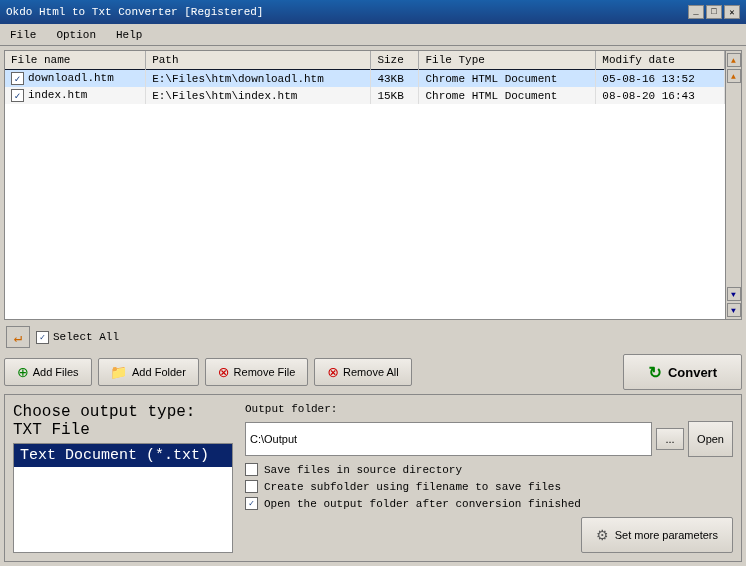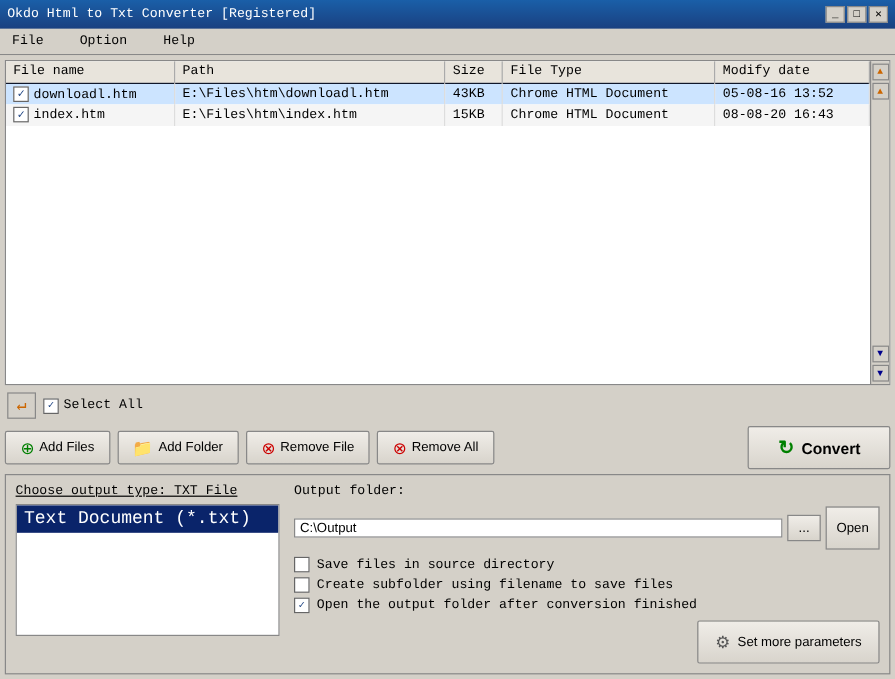--- a/index.html
+++ b/index.html
@@ -33,21 +33,21 @@
       color: black;
     }
     .titlebar-btn.close { background: #d4d0c8; }
 
     
     #menubar {
       background: #d4d0c8;
       border-bottom: 1px solid #888;
       padding: 2px 4px;
       display: flex;
-      gap: 18px;
+      gap: 8px;
       height: 22px;
       align-items: center;
     }
     .menu-item {
       padding: 2px 6px;
       cursor: pointer;
       font-size: 11px;
     }
 
     
@@ -192,21 +192,21 @@
       background: #d4d0c8;
       border: 1px solid #888;
       padding: 8px;
       display: flex;
       gap: 12px;
     }
 
     #output-type-panel {
       width: 220px;
     }
-    #output-type-label { font-size: 11px; margin-bottom: 4px; text-decoration: underline; }
+    #output-type-label { font-size: 16px; margin-bottom: 4px; }
     #output-type-list {
       width: 100%;
       height: 110px;
       border: 1px solid #888;
       background: white;
       overflow: hidden;
     }
     .output-type-item {
       padding: 3px 6px;
       cursor: pointer;
@@ -224,21 +224,21 @@
       gap: 6px;
     }
 
     #output-folder-row {
       display: flex;
       align-items: center;
       gap: 4px;
     }
     #output-folder-input {
       flex: 1;
-      height: 16px;
+      height: 34px;
       border: 1px solid #888;
       padding: 2px 4px;
       font-size: 11px;
       background: white;
     }
     .folder-btn {
       height: 22px;
       width: 28px;
       border: 1px solid #888;
       background: linear-gradient(to bottom, #f0ede8 0%, #d8d4cc 100%);

